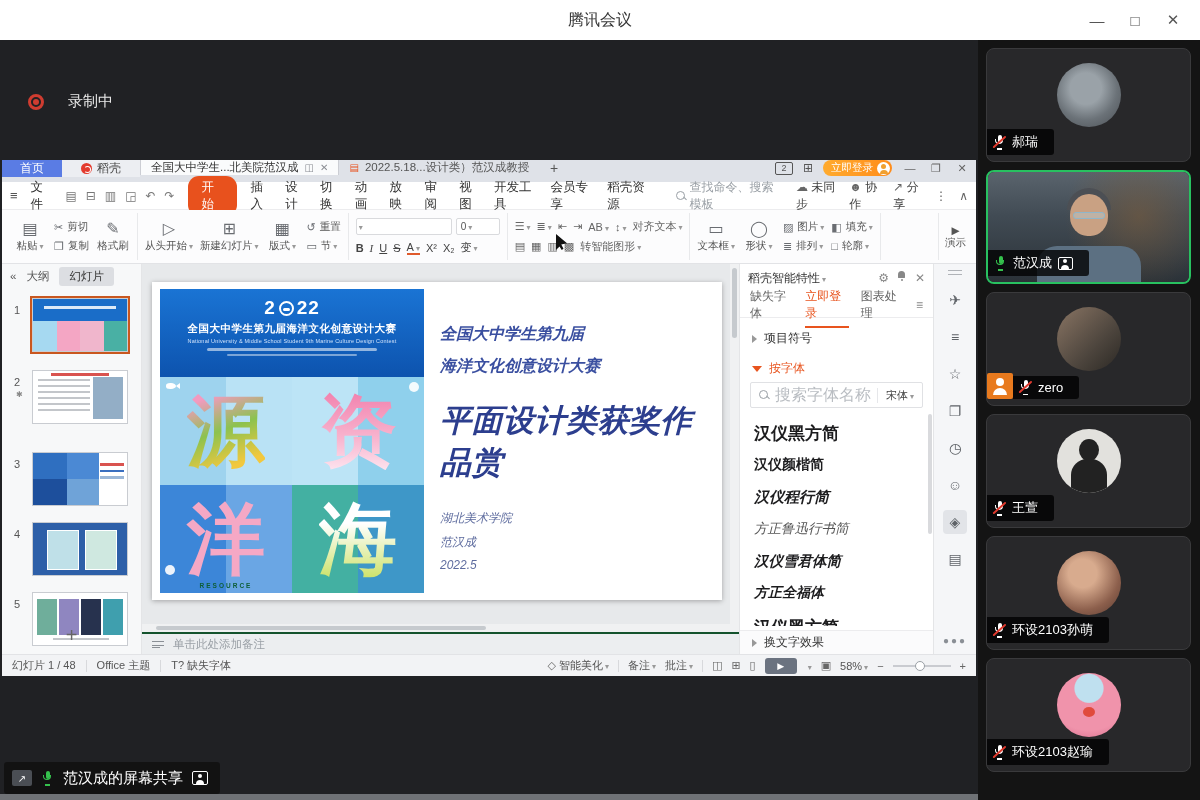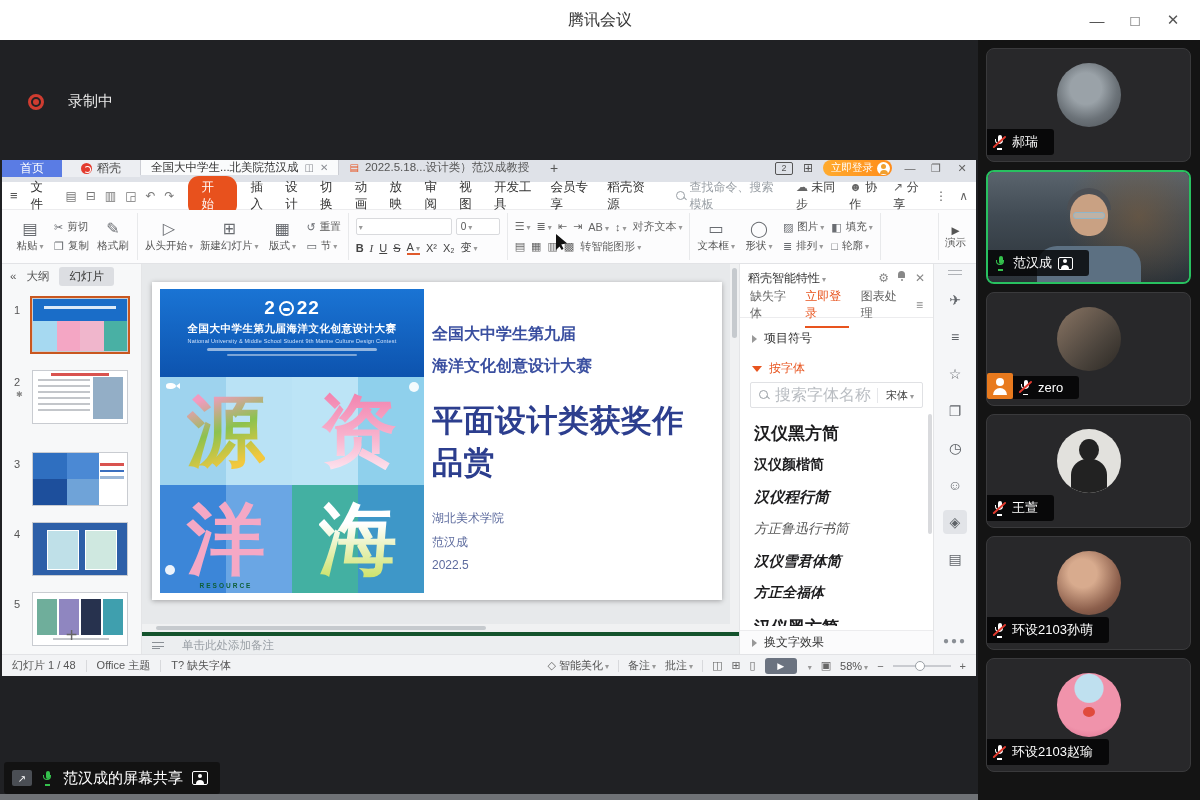--- a/index.html
+++ b/index.html
@@ -148,21 +148,21 @@
   .thumb-plus { position:absolute; left:0; right:0; text-align:center; font-size:20px; color:#666; }
   .t2-star { position:absolute; left:14px; font-size:8px; color:#888; }
 
   
   .canvas-col { width:597px; position:relative; background:#e7e9eb; }
   .slide { position:absolute; left:10px; top:18px; width:570px; height:318px; background:#fff; box-shadow:0 1px 5px rgba(0,0,0,.3); }
   .vscroll { position:absolute; right:0; top:0; width:9px; height:360px; background:#f0f1f2; }
   .vscroll::before { content:""; position:absolute; left:2px; top:4px; width:5px; height:70px; background:#c6cace; border-radius:3px; }
   .hscroll { position:absolute; left:0; top:360px; width:597px; height:8px; background:#f0f1f2; }
   .hscroll::before { content:""; position:absolute; left:14px; top:2px; width:330px; height:4px; background:#c6cace; border-radius:2px; }
-  .notesbar { position:absolute; left:0; top:368px; width:597px; height:22px; background:#eceef0; display:flex; align-items:center; gap:18px; padding:0 10px; color:#9aa0a6; font-size:11.5px; border-top:4px solid #14532d; }
+  .notesbar { position:absolute; left:0; top:368px; width:597px; height:22px; background:#eceef0; display:flex; align-items:center; gap:9px; padding:0 10px; color:#9aa0a6; font-size:11.5px; border-top:2px solid #14532d; }
   .notes-ico { width:12px; height:9px; position:relative; }
   .notes-ico::before { content:""; position:absolute; left:0; top:1px; width:12px; height:1.6px; background:#8a8f95; box-shadow:0 4px 0 #8a8f95; }
   .notes-ico::after { content:""; position:absolute; left:0; top:7px; width:8px; height:1.6px; background:#8a8f95; }
 
   
   .poster { position:absolute; left:8px; top:7px; width:264px; height:304px; overflow:hidden; }
   .poster-hdr { position:absolute; left:0; top:0; right:0; height:88px; background:linear-gradient(180deg,#1a74d4,#0d53ae); text-align:center; color:#fff; }
   .plogo { margin-top:8px; display:flex; justify-content:center; align-items:center; gap:3px; font-weight:800; font-size:19px; letter-spacing:1px; }
   .plogo .pemblem { width:15px; height:15px; border:2px solid #fff; border-radius:50%; position:relative; }
   .plogo .pemblem::after { content:""; position:absolute; left:2px; top:5px; width:7px; height:3px; border-radius:3px; background:#fff; }
@@ -180,21 +180,21 @@
   .ch-yuan { color:#8cc24f; background:linear-gradient(160deg,#f29ac0 12%,#8cc24f 48%,#f2c83e 85%); -webkit-background-clip:text; -webkit-text-fill-color:transparent; }
   .ch-zi { color:#ef7fae; background:linear-gradient(180deg,#f282ae 0%,#f8b5cf 60%,#fde3ee 100%); -webkit-background-clip:text; -webkit-text-fill-color:transparent; }
   .ch-yang { color:#f5a8c5; }
   .ch-hai { color:#eef6c8; background:linear-gradient(180deg,#ffffff 30%,#cde26a 100%); -webkit-background-clip:text; -webkit-text-fill-color:transparent; }
   .pfish { position:absolute; left:6px; top:6px; width:10px; height:6px; background:#fff; border-radius:50% 60% 60% 50%; }
   .pfish::after { content:""; position:absolute; right:-4px; top:0; border-left:4px solid #fff; border-top:3px solid transparent; border-bottom:3px solid transparent; transform:rotate(180deg); }
   .pseal { position:absolute; width:10px; height:10px; border-radius:50%; background:#fff; opacity:.9; }
   .presource { position:absolute; left:50%; bottom:4px; transform:translateX(-50%); font-size:6.5px; letter-spacing:2px; color:#0e5e38; font-weight:700; }
 
   
-  .slide-text { position:absolute; left:280px; top:0; width:270px; height:100%; }
+  .slide-text { position:absolute; left:288px; top:0; width:270px; height:100%;font-style:italic; }
   .st-line { font-size:16px; font-weight:700; color:#3a4fa0; }
   .st-big { font-size:31px; font-weight:800; color:#2c3e8e; letter-spacing:.5px; }
   .st-small { font-size:12px; color:#5d6b9e; }
 
   
   .taskpane { width:194px; background:#fff; border-left:1px solid #e4e5e7; position:relative; font-size:12px; }
   .tp-hdr { position:absolute; left:0; top:0; right:0; height:28px; display:flex; align-items:center; padding:0 8px; color:#333; font-size:12px; }
   .tp-hdr .tp-acts { margin-left:auto; display:flex; gap:8px; color:#888; font-size:12px; }
   .bell { width:10px; height:10px; position:relative; }
   .bell::before { content:""; position:absolute; left:1.5px; top:0; width:7px; height:7px; background:#888; border-radius:4px 4px 1px 1px; }

